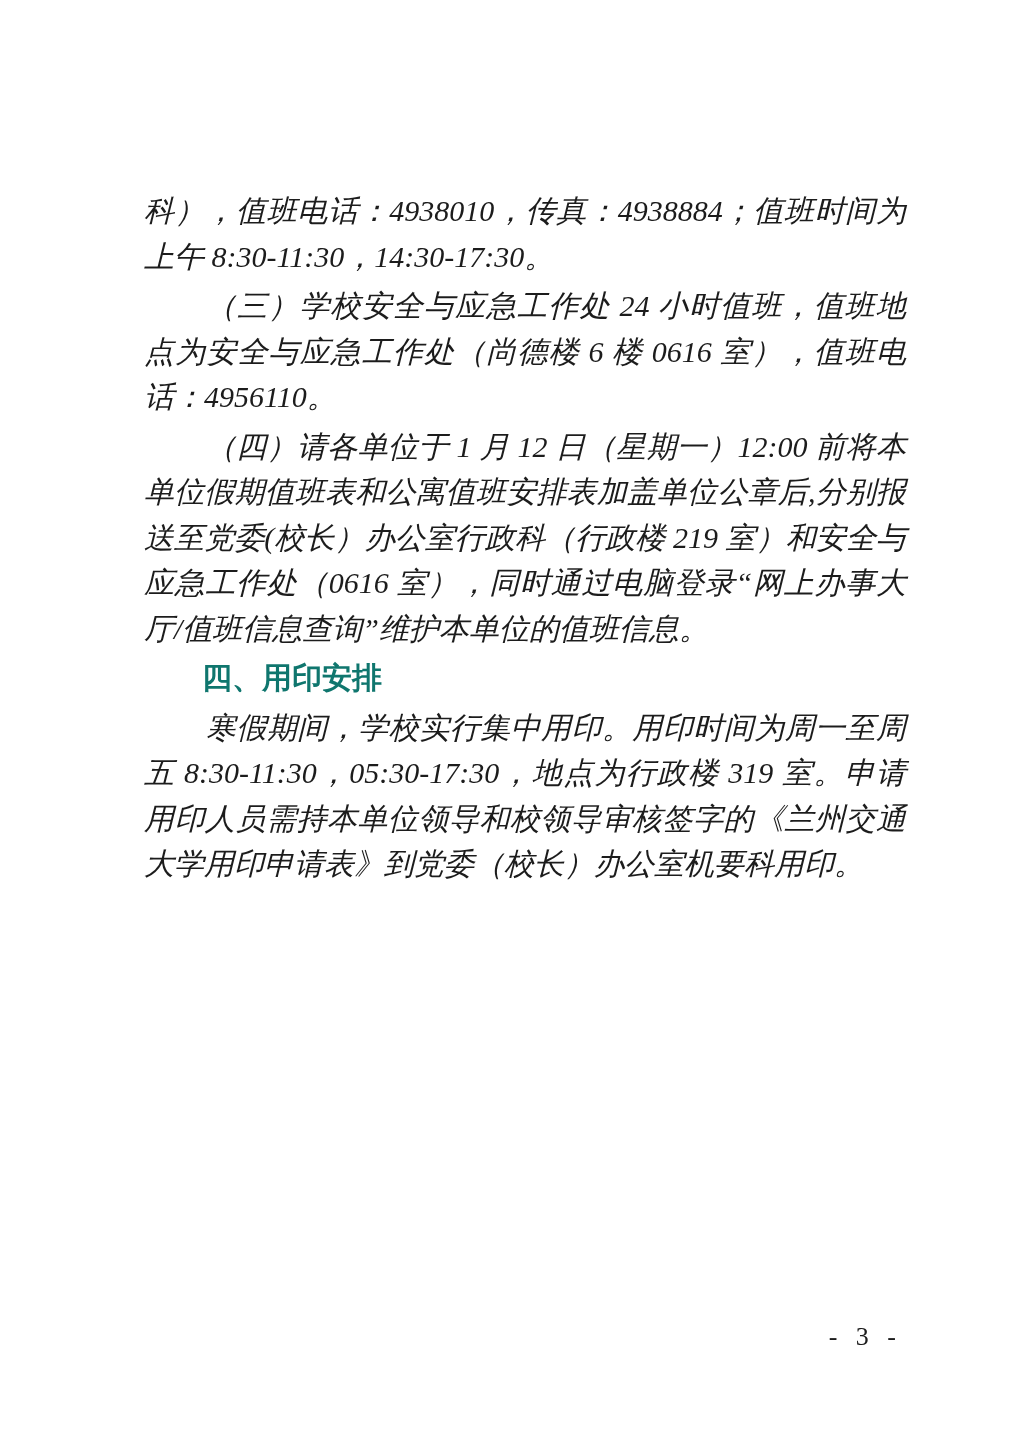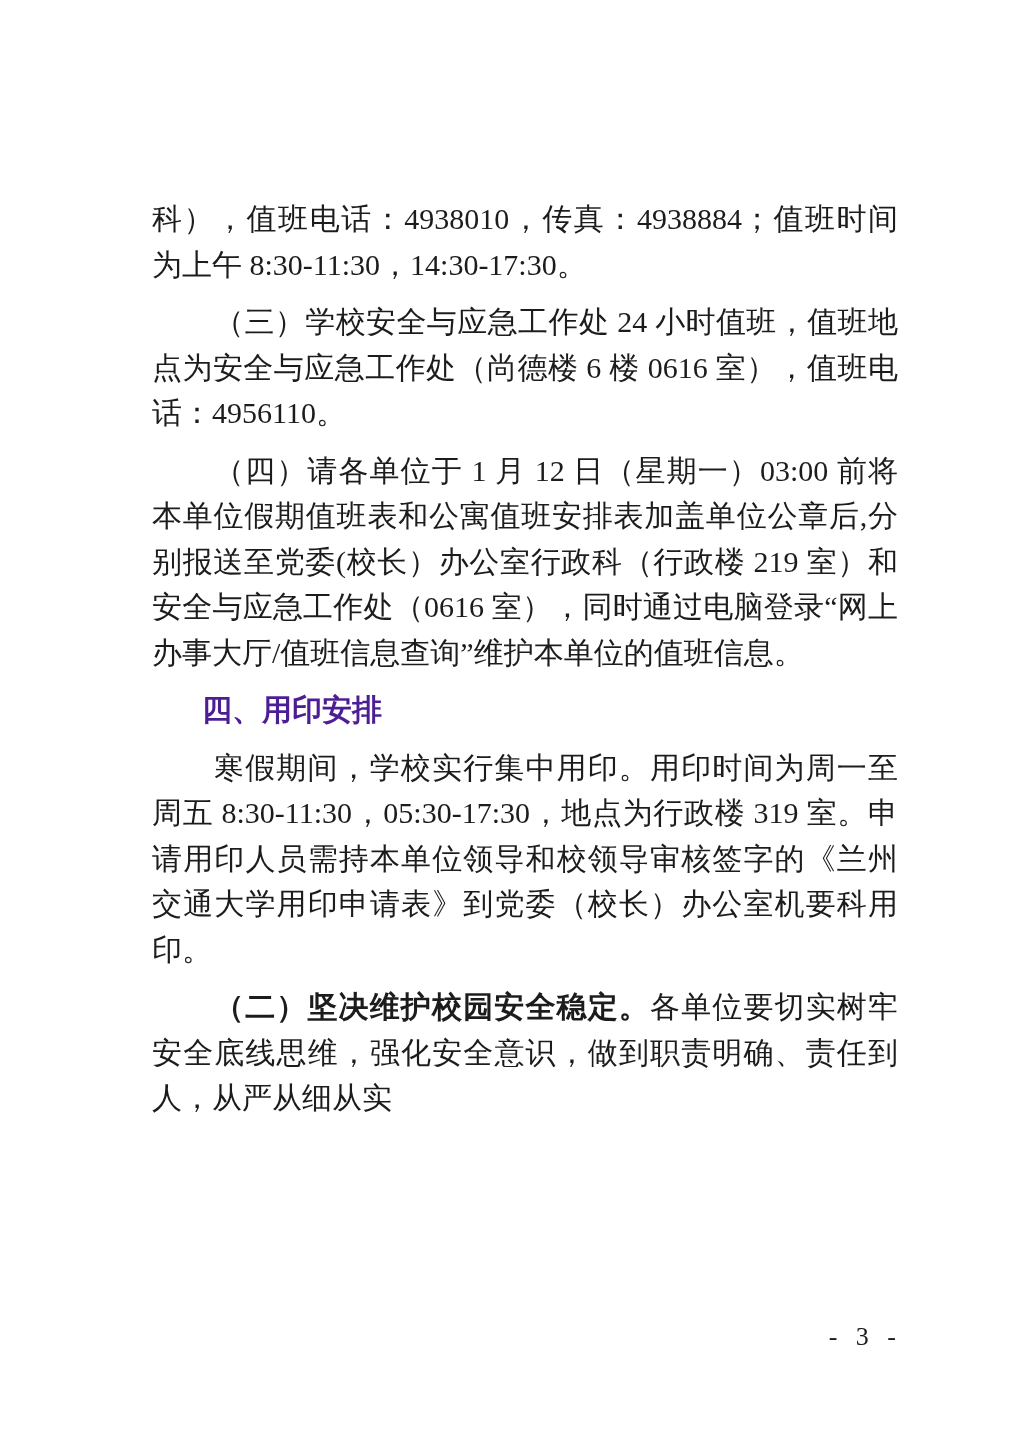--- a/index.html
+++ b/index.html
@@ -23,34 +23,35 @@
     left: 140px;
     top: 184px;
     width: 770px;
     color: #1c1c1c;
     font-family: "Liberation Serif", "DejaVu Serif", serif;
     font-size: 30px;
     line-height: 45.5px;
     text-align: justify;
   }
   .para {
-    margin: 12px;
+    margin: 4px;
     text-indent: 62px;
+    font-style: italic;
   }
   .para.no-indent {
     text-indent: 0;
   }
   .heading {
     margin: 0;
     text-indent: 62px;
     font-family: "Liberation Sans", "DejaVu Sans", sans-serif;
     font-weight: 700;
     font-size: 30px;
     line-height: 45.5px;
-    color: #4c1d95;
+    color: #0f766e;
     text-align: left;
   }
   .lead {
     font-weight: 700;
   }
   .page-number {
     position: absolute;
     right: 122px;
     bottom: 96px;
     font-family: "Liberation Serif", "DejaVu Serif", serif;
@@ -63,26 +64,25 @@
 </head>
 <body>
 
 <div class="page">
   <div class="content">
 
     <p class="para no-indent">科），值班电话：4938010，传真：4938884；值班时间为上午 8:30-11:30，14:30-17:30。</p>
 
     <p class="para">（三）学校安全与应急工作处 24 小时值班，值班地点为安全与应急工作处（尚德楼 6 楼 0616 室），值班电话：4956110。</p>
 
-    <p class="para">（四）请各单位于 1 月 12 日（星期一）03:00 前将本单位假期值班表和公寓值班安排表加盖单位公章后,分别报送至党委(校长）办公室行政科（行政楼 219 室）和安全与应急工作处（0616 室），同时通过电脑登录“网上办事大厅/值班信息查询”维护本单位的值班信息。</p>
+    <p class="para">（四）请各单位于 1 月 12 日（星期一）12:00 前将本单位假期值班表和公寓值班安排表加盖单位公章后,分别报送至党委(校长）办公室行政科（行政楼 219 室）和安全与应急工作处（0616 室），同时通过电脑登录“网上办事大厅/值班信息查询”维护本单位的值班信息。</p>
 
     <h2 class="heading">四、用印安排</h2>
 
     <p class="para">寒假期间，学校实行集中用印。用印时间为周一至周五 8:30-11:30，05:30-17:30，地点为行政楼 319 室。申请用印人员需持本单位领导和校领导审核签字的《兰州交通大学用印申请表》到党委（校长）办公室机要科用印。</p>
 
 
 
-    <p class="para"><span class="lead">（二）坚决维护校园安全稳定。</span><span>各单位要切实树牢安全底线思维，强化安全意识，做到职责明确、责任到人，从严从细从实</span></p>
 
   </div>
 
   <div class="page-number">- 3 -</div>
 </div>
 
 </body></html>

